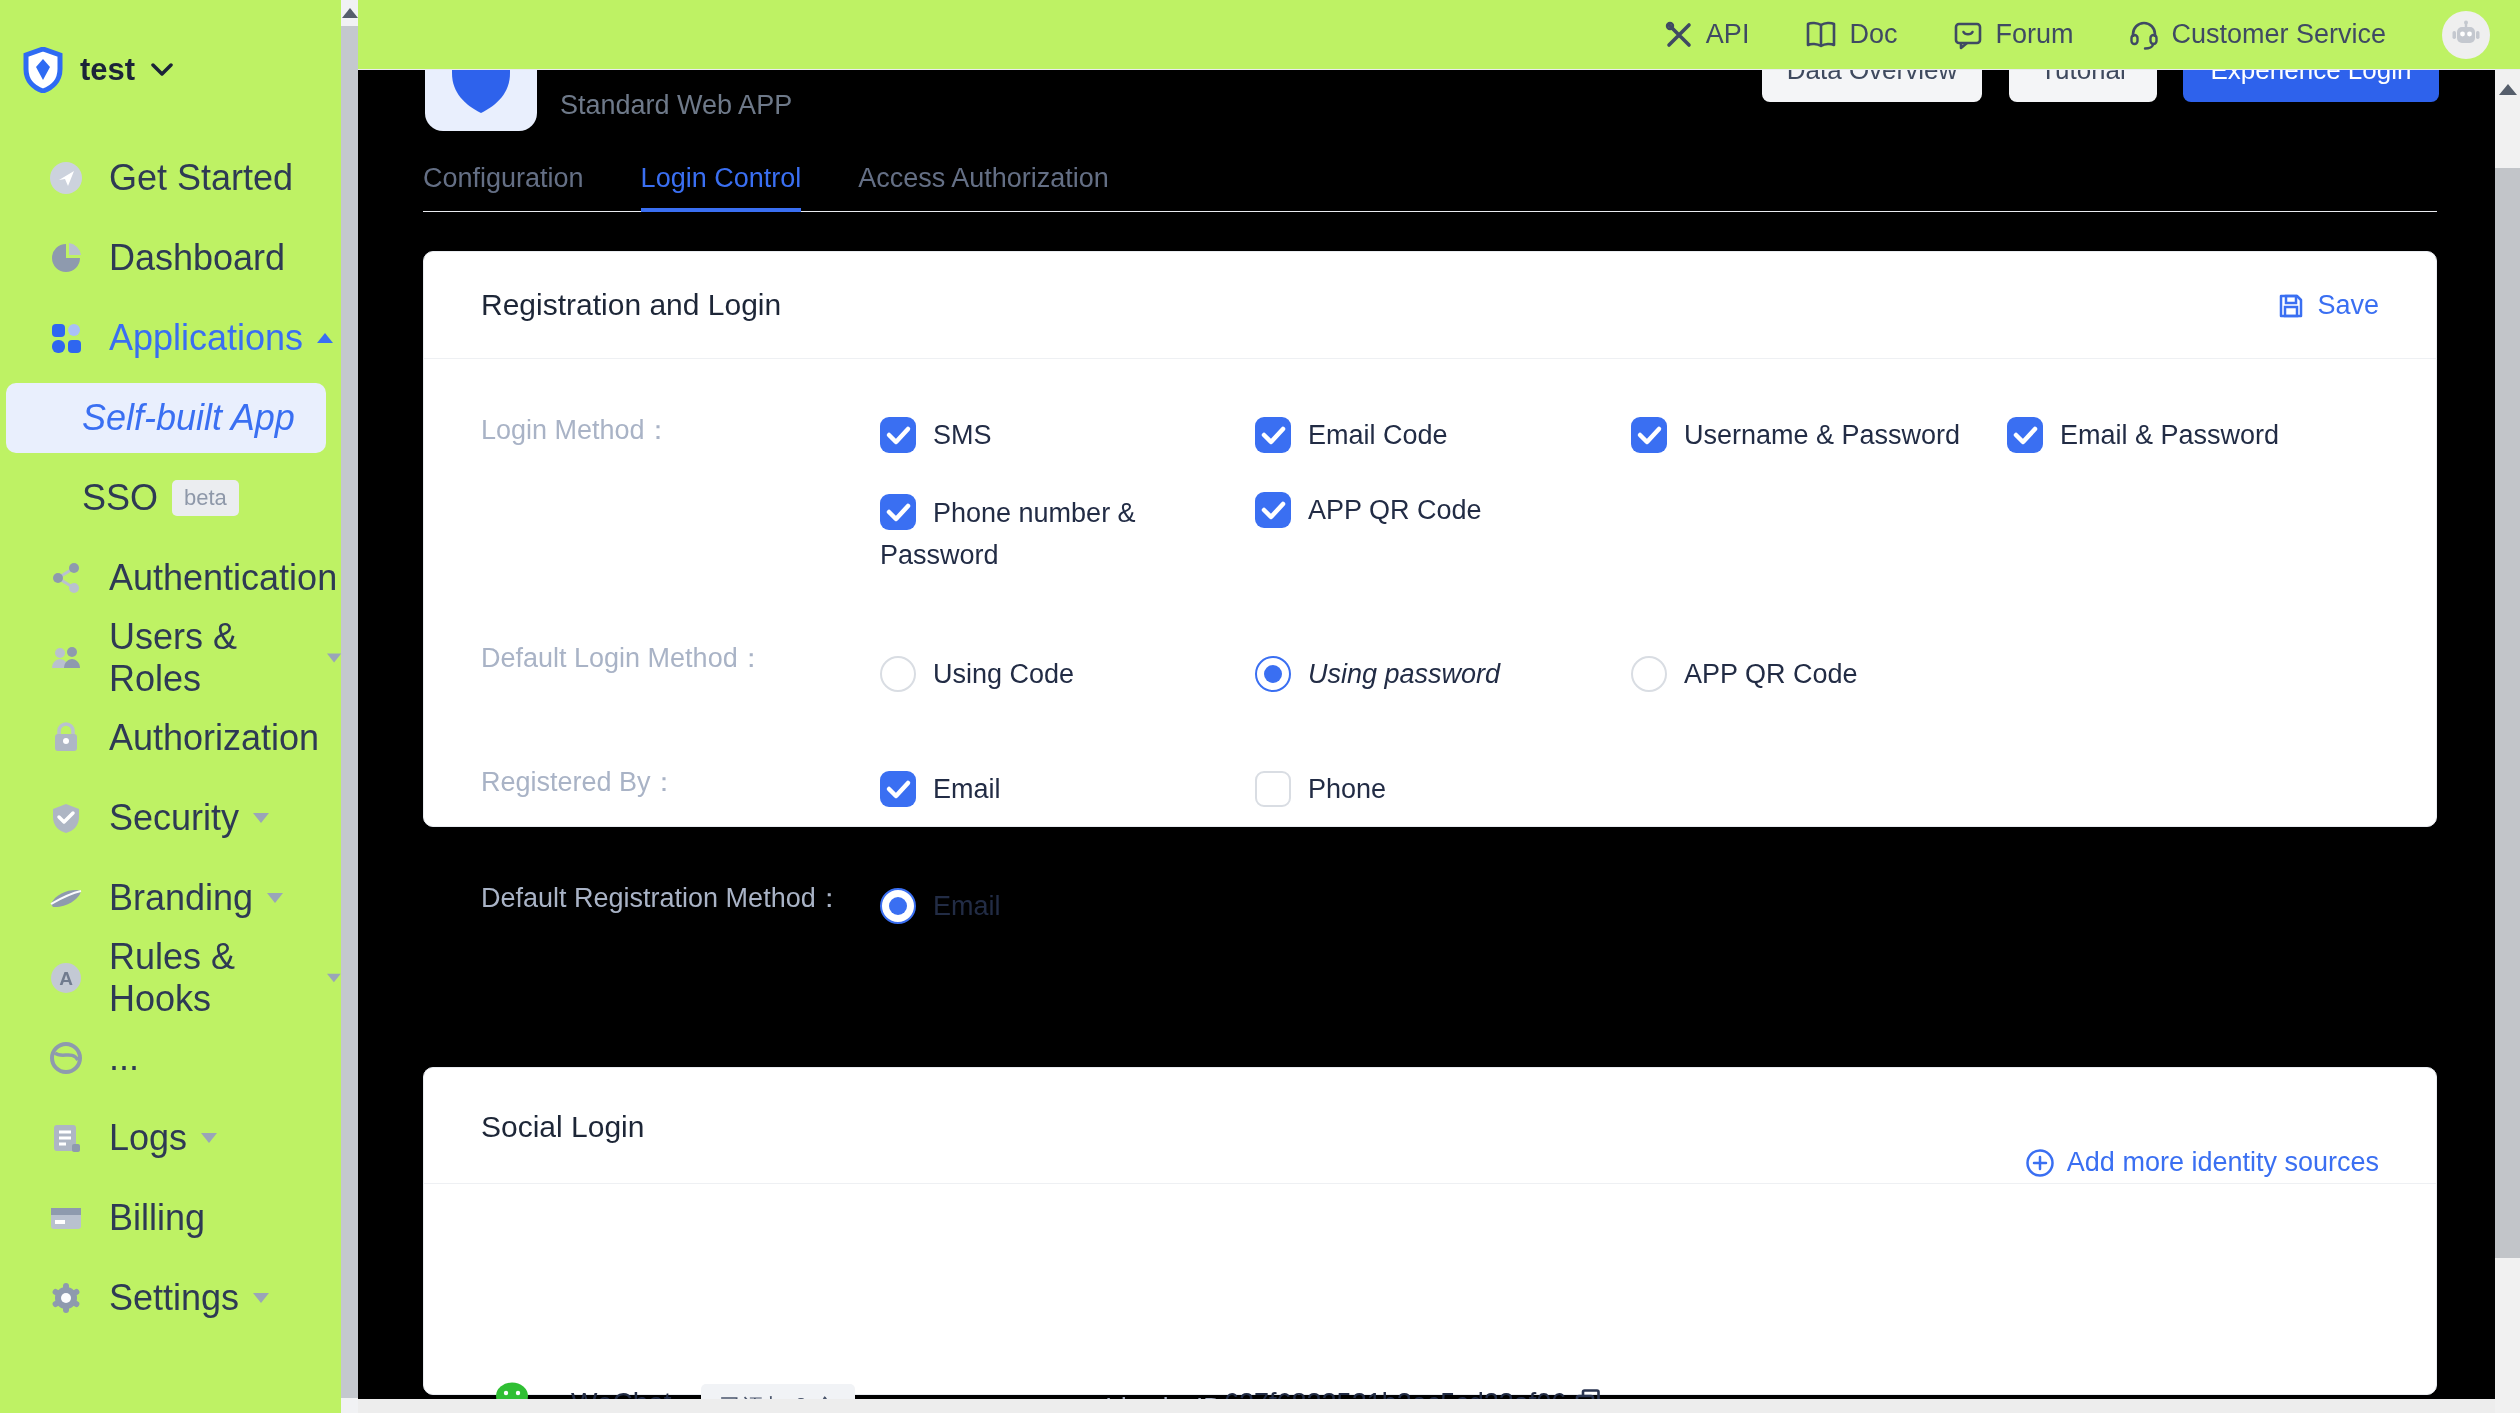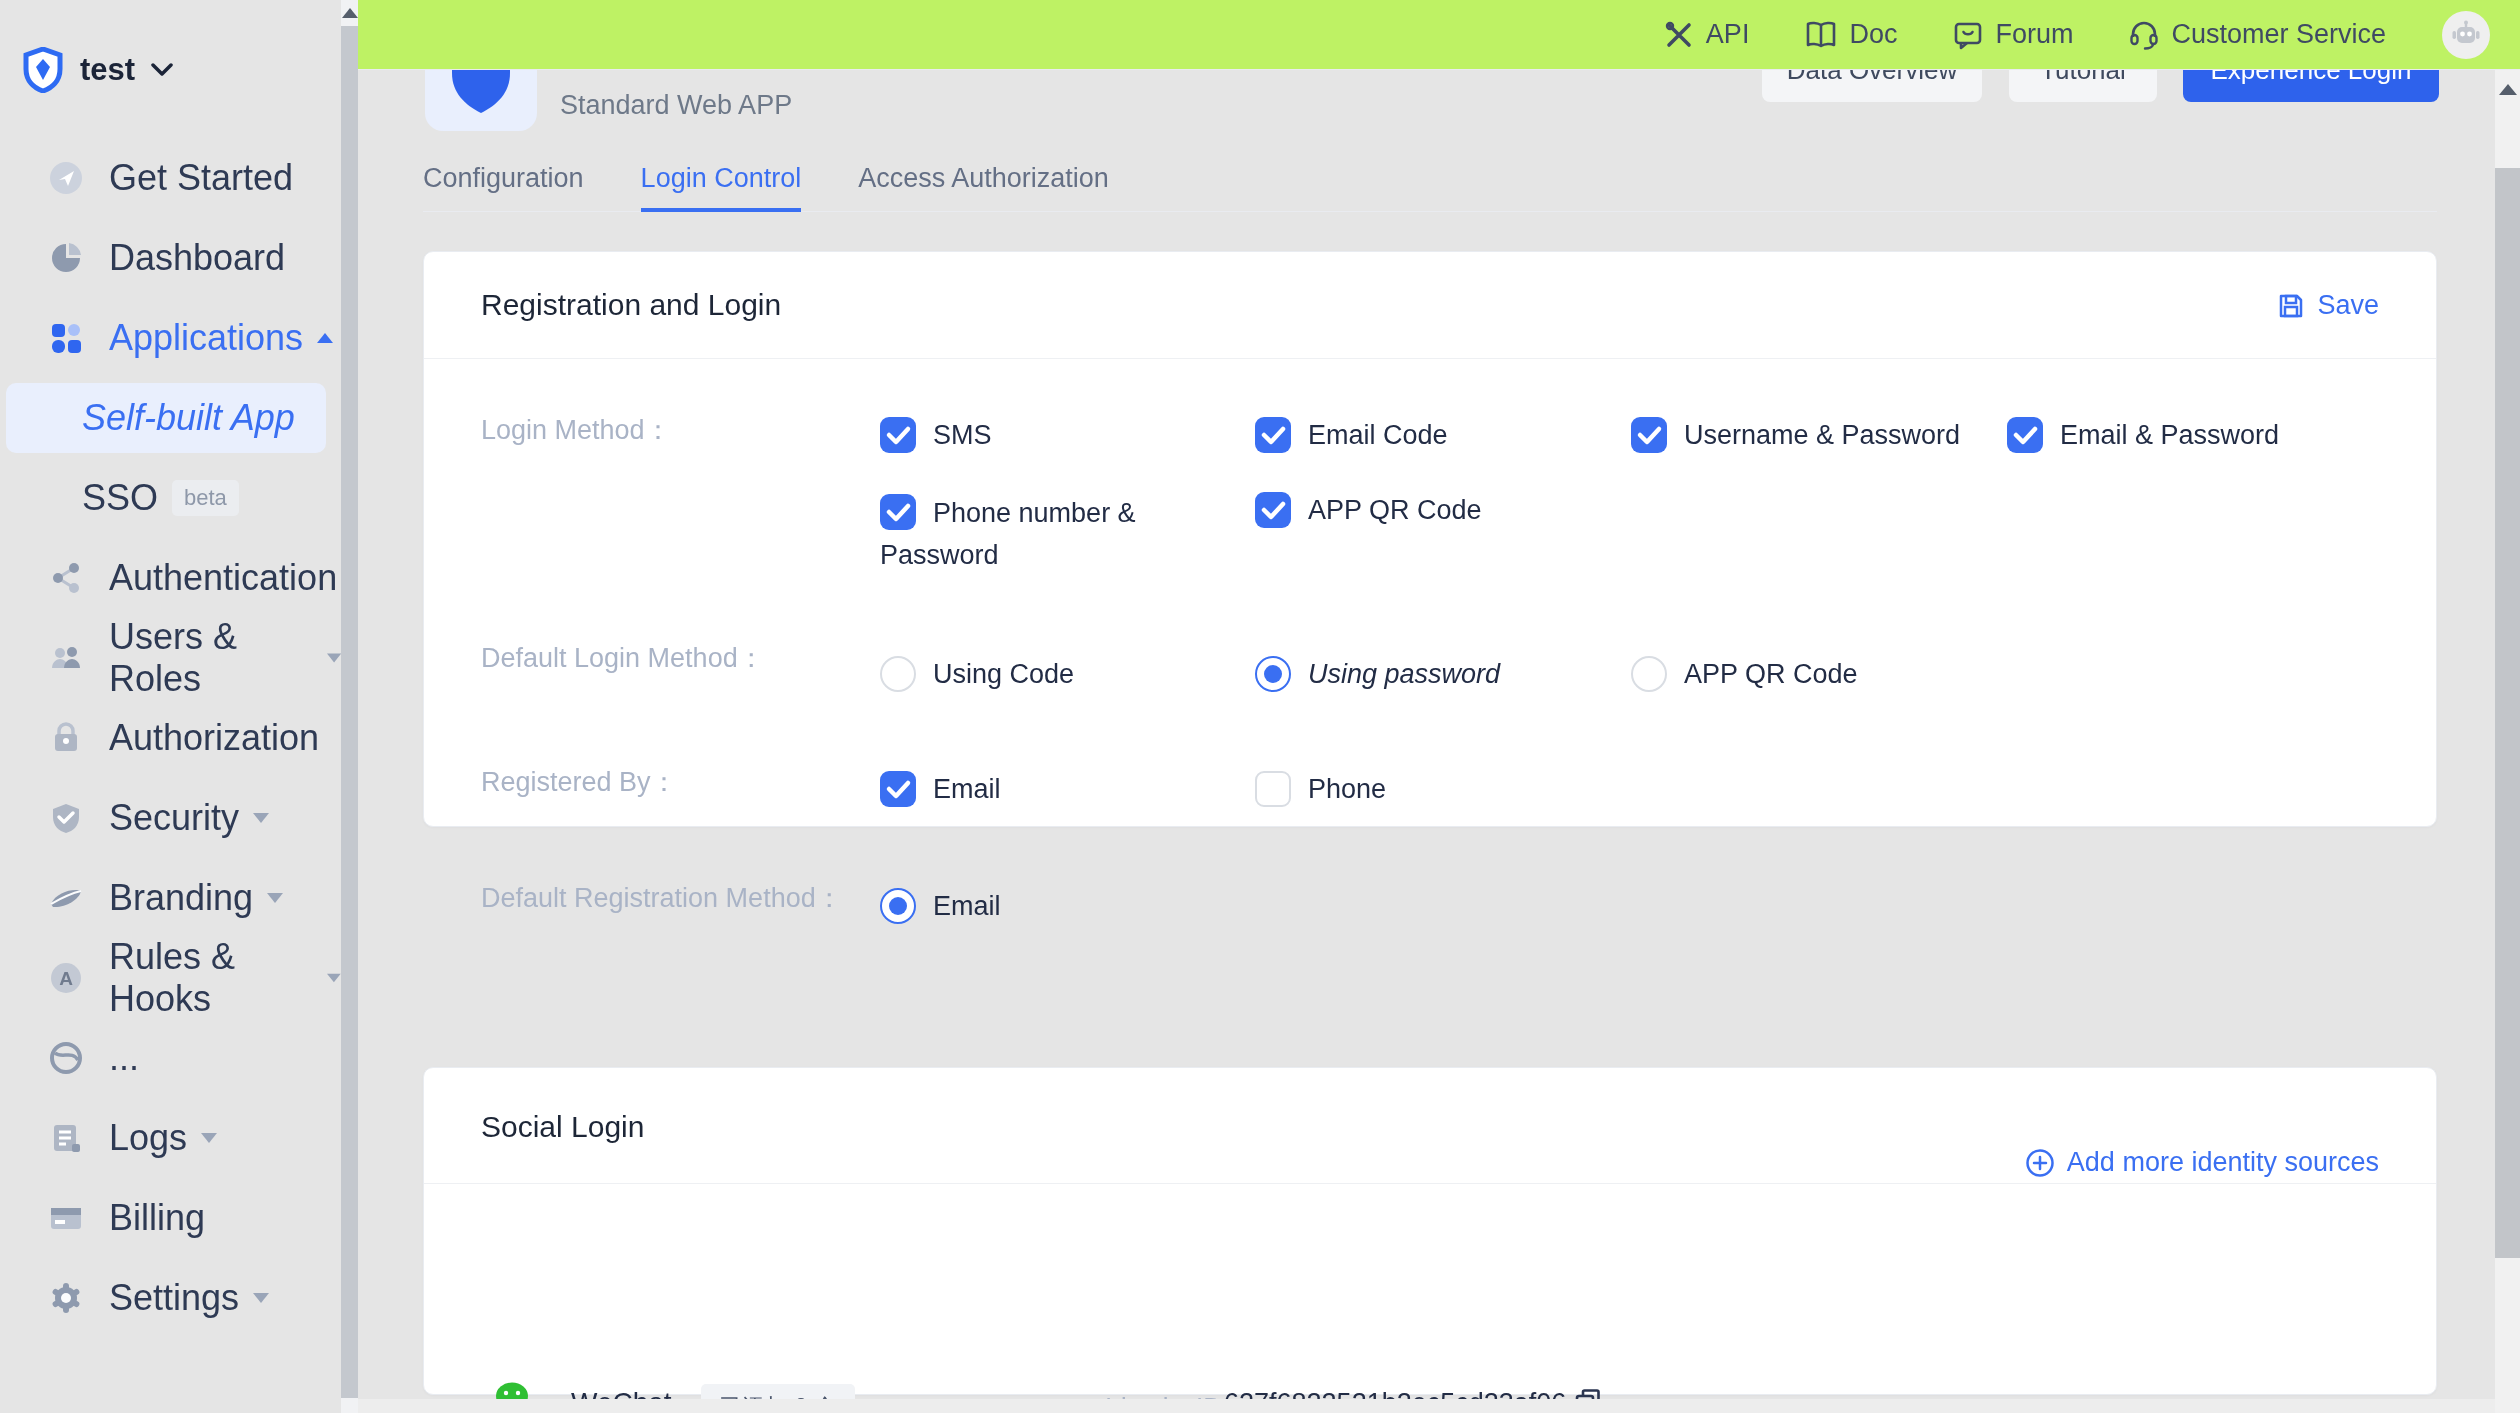--- a/index.html
+++ b/index.html
@@ -1,21 +1,21 @@
 <!DOCTYPE html>
 <html><head>
 <meta charset="utf-8">
 <style>
   * { box-sizing: border-box; margin: 0; padding: 0; }
   html,body { width:2520px; height:1413px; overflow:hidden; background:#fff;
     font-family:"Liberation Sans", sans-serif; color:#222c45; }
   .abs { position:absolute; }
 
   
-  #sidebar { position:absolute; left:0; top:0; width:341px; height:1413px; background:#e5e5e5; }
+  #sidebar { position:absolute; left:0; top:0; width:341px; height:1413px; background:#bef264; }
   .logo-row { position:absolute; left:22px; top:40px; height:60px; display:flex; align-items:center; gap:16px; }
   .logo-name { font-size:31px; font-weight:bold; color:#1b2438; }
   .side-list { position:absolute; left:0; top:138px; width:341px; }
   .side-item { height:80px; display:flex; align-items:center; padding-left:48px; cursor:pointer; position:relative; }
   .side-item .lbl { margin-left:25px; font-size:36px; color:#2e3a54; }
   .side-item .caret { margin-left:14px; }
   .side-item.blue .lbl { color:#3a6ff2; }
   .side-sub { padding-left:82px; }
   .side-sub .lbl { margin-left:0; }
   .side-sel { position:absolute; left:6px; right:15px; top:5px; bottom:5px; background:#e9effd; border-radius:10px; z-index:0; }
@@ -29,21 +29,21 @@
   #side-scroll .thumb { position:absolute; left:0; top:26px; width:17px; height:1372px; background:#c4c8ce; }
   .scroll-arrow-up { width:0; height:0; border-left:8px solid transparent; border-right:8px solid transparent; border-bottom:10px solid #555e6b; position:absolute; left:1px; }
 
   
   #topbar { position:absolute; left:358px; top:0; width:2162px; height:70px; background:#bef264;
     border-bottom:1px solid #eaecef; z-index:5; display:flex; align-items:center; justify-content:flex-end; padding-right:30px; }
   .top-item { display:flex; align-items:center; gap:12px; margin-right:56px; font-size:27px; color:#3f4a63; cursor:pointer; }
   .avatar { width:48px; height:48px; border-radius:50%; background:#efefef; display:flex; align-items:center; justify-content:center; }
 
   
-  #content { position:absolute; left:358px; top:0; width:2137px; height:1413px; background:#e5e5e5; z-index:1; }
+  #content { position:absolute; left:358px; top:0; width:2137px; height:1413px; background:#000000; z-index:1; }
   .app-icon { position:absolute; left:67px; top:18px; width:112px; height:113px; background:#e9effd; border-radius:18px;
     display:flex; align-items:center; justify-content:center; }
   .app-name { position:absolute; left:202px; top:90px; font-size:27px; color:#6e7989; }
   .hbtn { position:absolute; top:38px; height:64px; border-radius:8px; background:#f4f5f7; color:#3f4a5f;
     font-size:26px; display:flex; align-items:center; justify-content:center; cursor:pointer; }
   .hbtn.blue { background:#2e62ec; color:#fff; }
 
   
   #tabs { position:absolute; left:65px; top:148px; width:2014px; height:64px; border-bottom:1px solid #e9ebf0;
     display:flex; gap:57px; }

